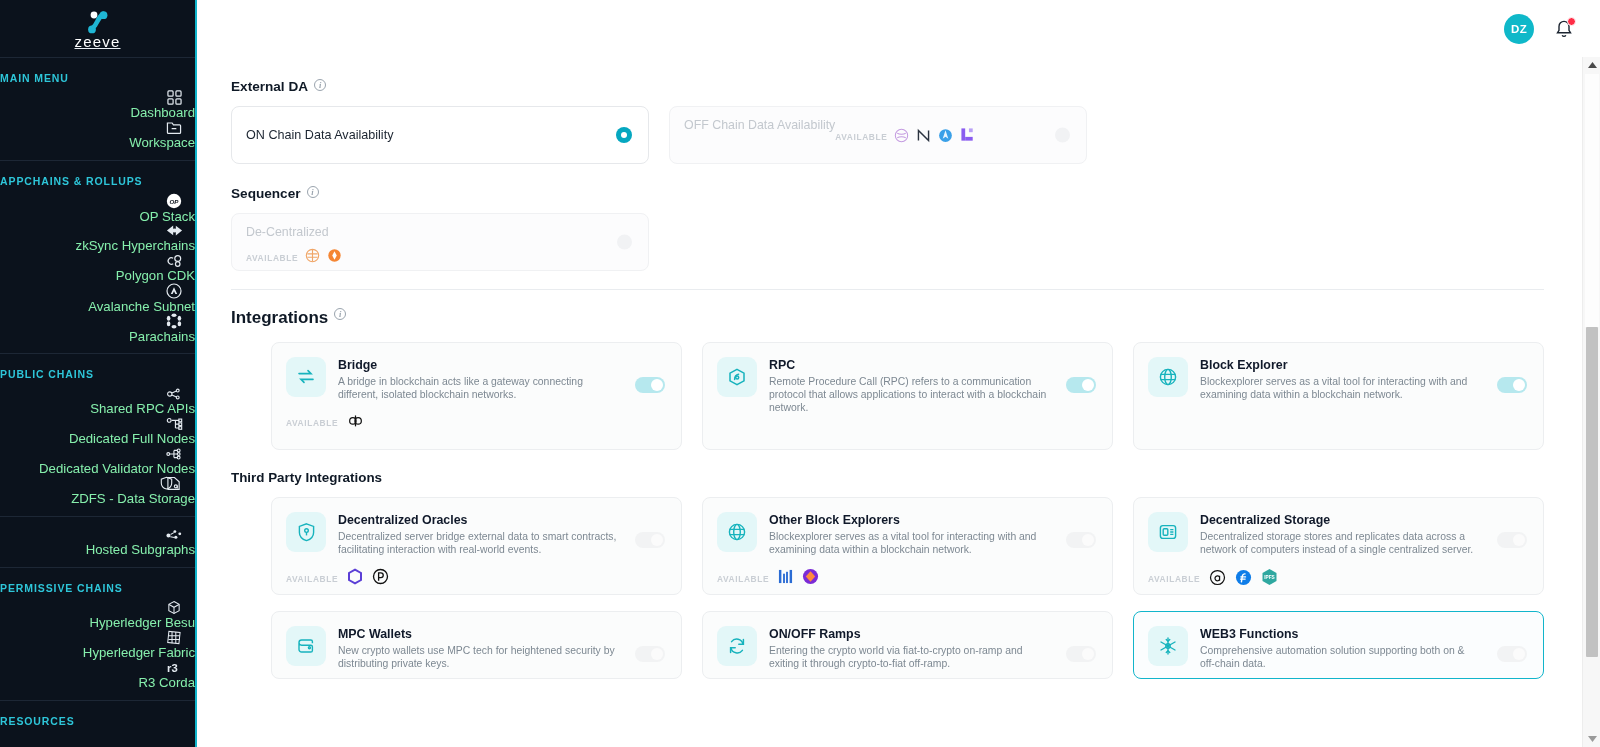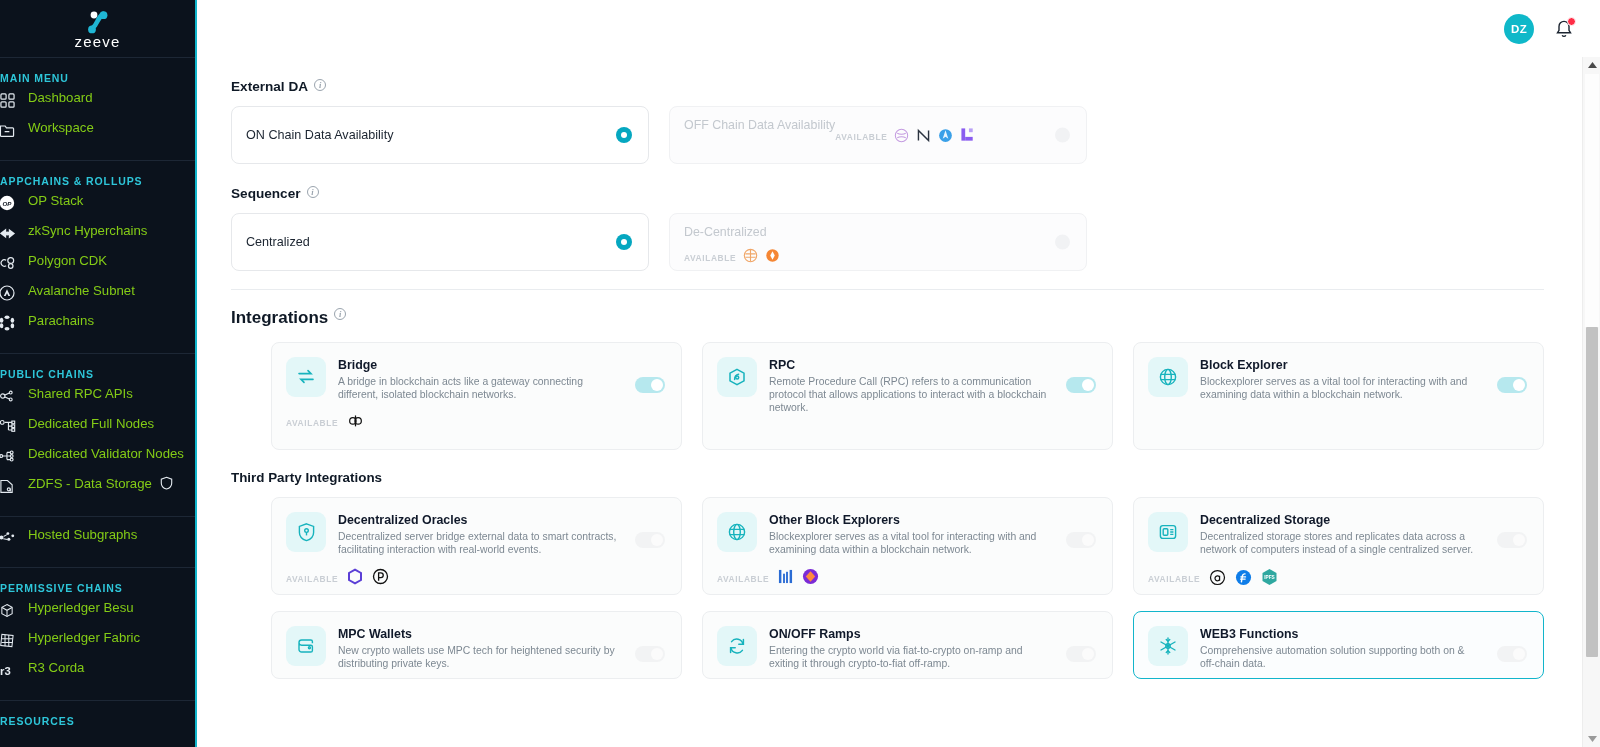--- a/index.html
+++ b/index.html
@@ -19,38 +19,40 @@
     flex: 0 0 197px;
     position: relative;
     overflow: hidden;
     color: #e8edf2;
   }
   .brand {
     height: 57px;
     display: flex; flex-direction: column;
     align-items: center; justify-content: center;
     padding-top: 4px;
+    text-decoration: underline;
   }
   .brand-logo { display:block; }
   .brand-word {
     color:#ffffff; font-size: 15px; letter-spacing: 1.2px;
     font-weight: 400; margin-top: -2px;
   }
   .side-sep { height:1px; background:#1d2735; margin: 0; }
   .side-group { padding: 10px 0 10px 0; }
   .side-caption {
     color: #2ec6d9; font-size: 10.5px; font-weight: 700;
     letter-spacing: 0.9px; padding: 4px 0 6px 0; margin-left: -4px;
     padding-left: 4px;
   }
   .side-item {
-    display: flex; align-items: flex-start;
+    display: flex; align-items: flex-end;
     height: 30px; padding-left: 0px;
-    font-size: 13.2px; color: #84cc16; cursor: pointer;
+    font-size: 13.2px; color: #86efac; cursor: pointer;
     position: relative;
+    flex-direction: column;
   }
   .side-ico {
     width: 26px; min-width:26px; height: 20px;
     display: flex; align-items: center; justify-content: center;
     margin-right: 8px; margin-left: -6px;
   }
   .side-label { white-space: nowrap; }
   .side-trail { position:absolute; right: 22px; display:flex; align-items:center; }
 
   
@@ -453,24 +455,20 @@
         </div>
         <span class="radio-off"></span>
       </div>
     </div>
 
     <div class="sec-head">
       <span>Sequencer</span>
       <span class="info-i">i</span>
     </div>
     <div class="opt-row">
-      <div class="opt-card">
-        <span class="opt-title">Centralized</span>
-        <span class="radio-on"></span>
-      </div>
       <div class="opt-card dim">
         <div style="display:flex;flex-direction:column;">
           <span class="opt-title">De-Centralized</span>
           <span class="opt-sub">
             <span class="avail-lbl">AVAILABLE</span>
             <span><svg width="15" height="15" viewBox="0 0 16 16" fill="none" stroke="#f0a668" stroke-width="1.2">
                   <circle cx="8" cy="8" r="6.6"></circle>
                   <path d="M2.5 6.2h11M2.5 9.8h11M8 1.5v13"></path>
                 </svg></span>
             <span><svg width="15" height="15" viewBox="0 0 16 16">

